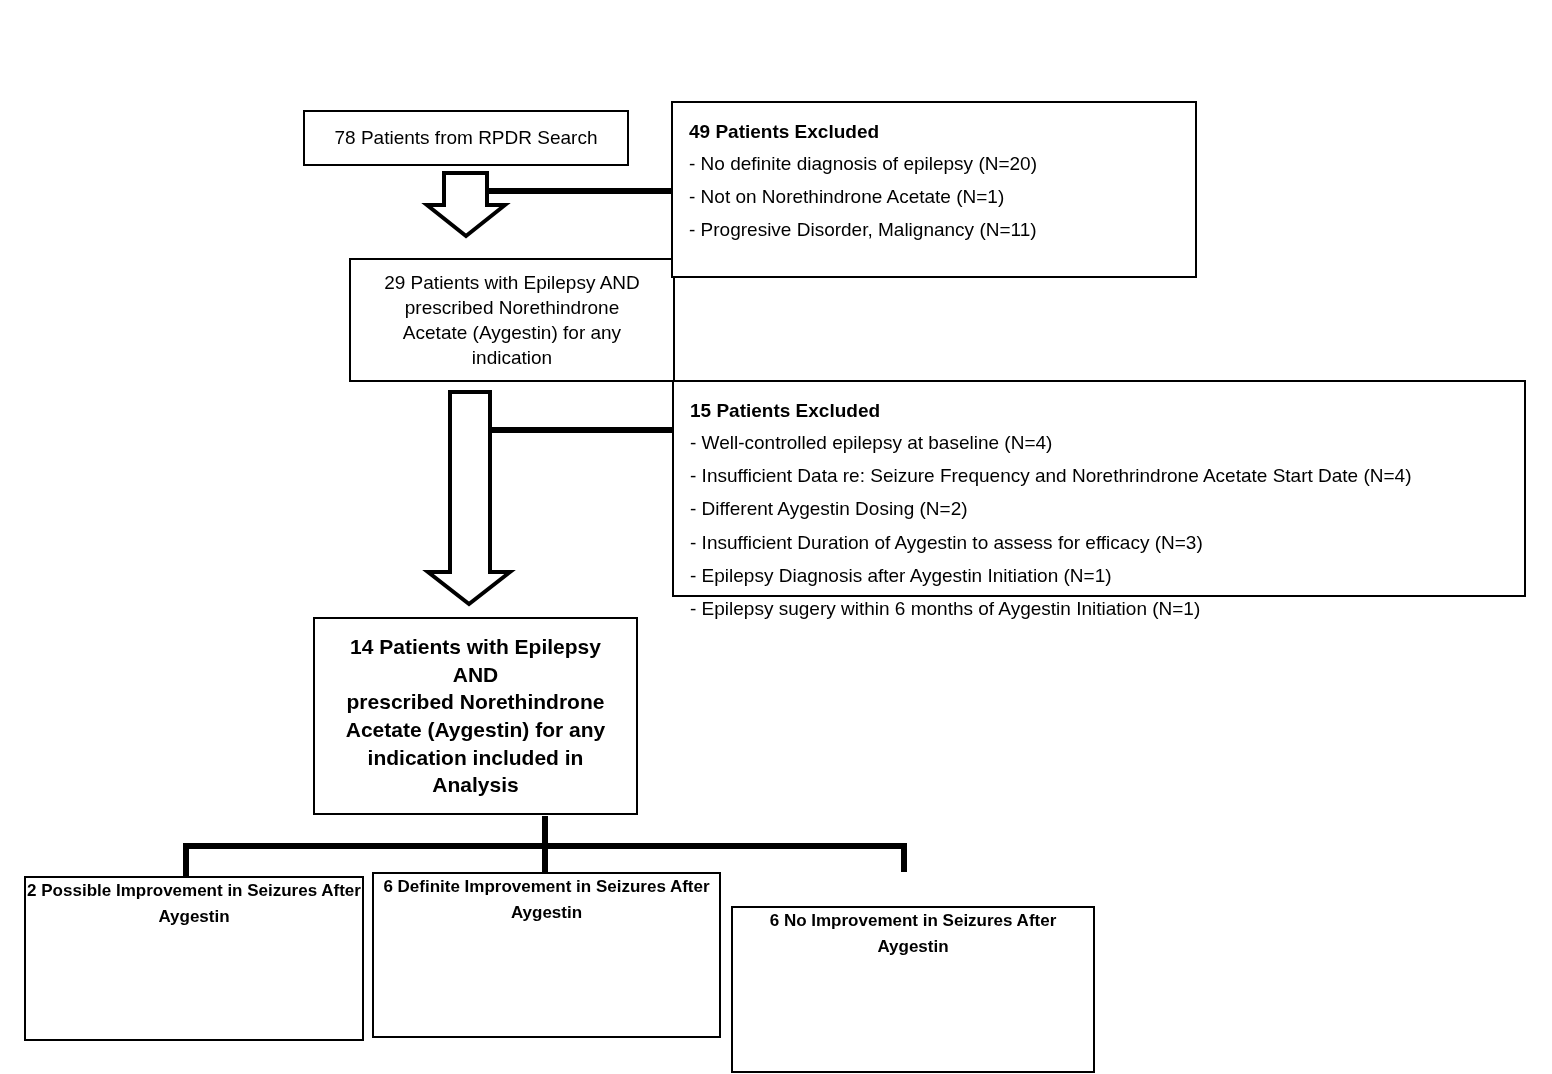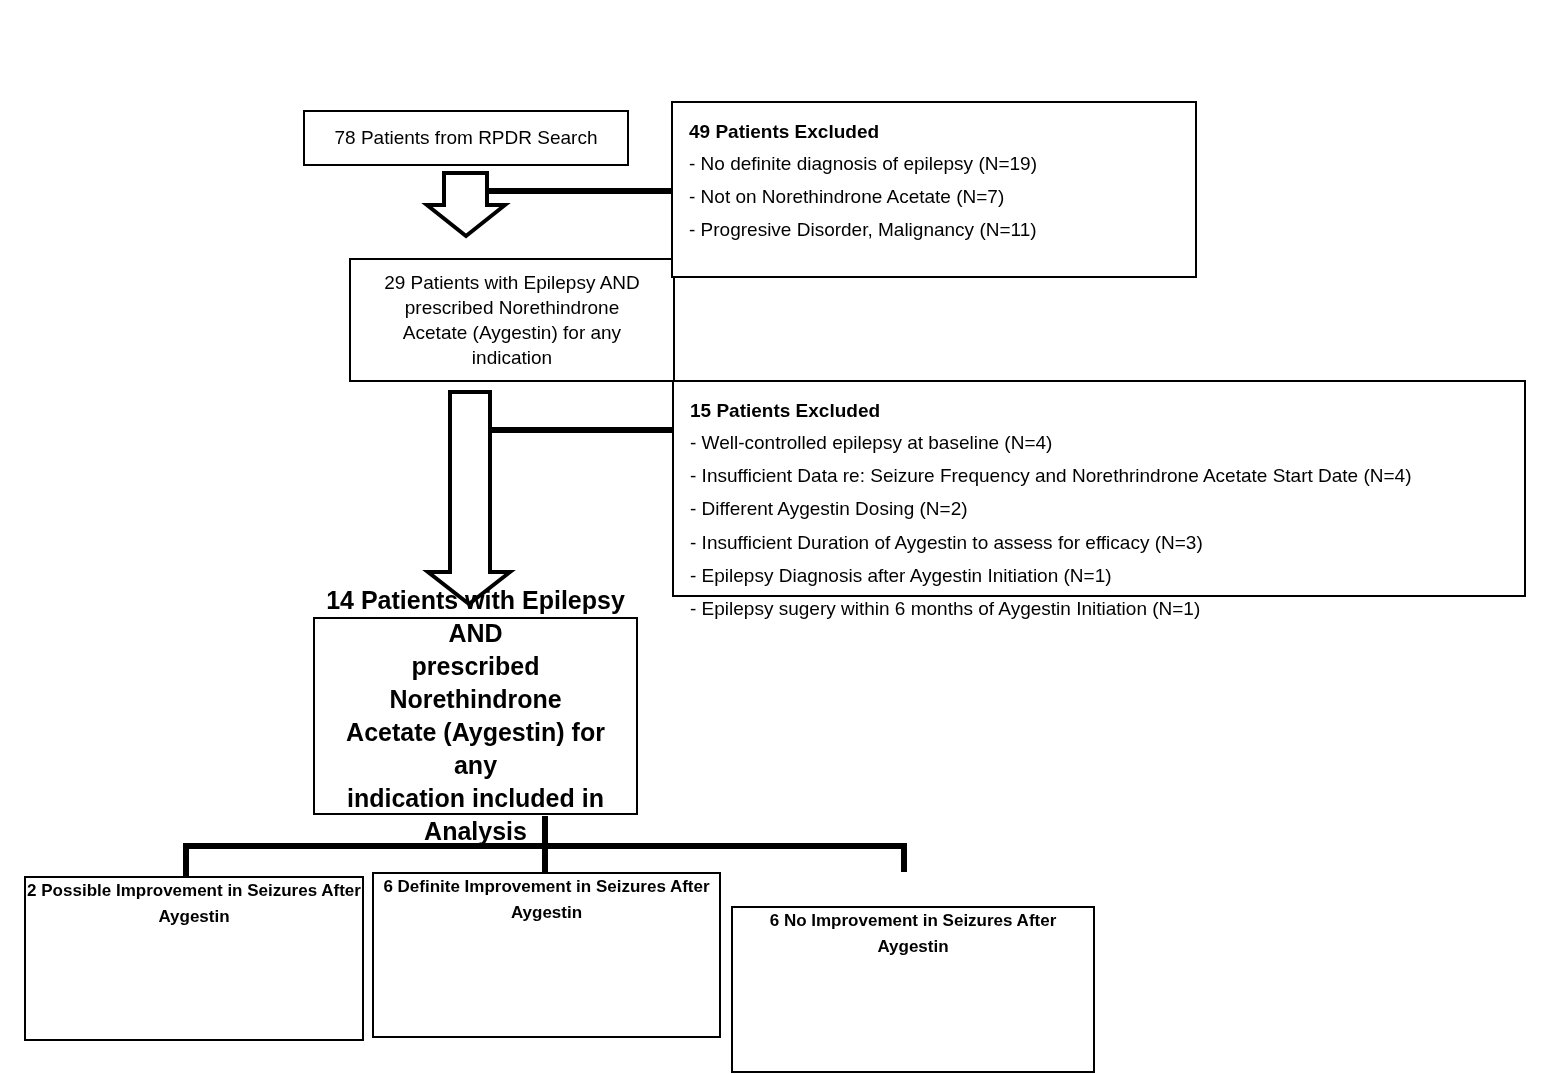--- a/index.html
+++ b/index.html
@@ -57,21 +57,21 @@
   }
   .listbox li {
     font-size: 19px;
     line-height: 1.74;
     white-space: nowrap;
   }
   #node-top { left: 303px; top: 110px; width: 326px; height: 56px; font-size: 19px; }
   #node-mid { left: 303px; top: 258px; width: 326px; height: 124px; font-size: 19px; margin-left: 46px; }
   #node-included {
     left: 313px; top: 617px; width: 325px; height: 198px;
-    font-size: 25px; font-weight: bold;
+    font-size: 21px; font-weight: bold;
   }
   #excl-1 { left: 671px; top: 101px; width: 526px; height: 177px; }
   #excl-2 { left: 672px; top: 380px; width: 854px; height: 217px; }
 
   .outcome {
     position: absolute;
     box-sizing: border-box;
     border: 2px solid #000000;
     background: #ffffff;
     display: flex;
@@ -130,22 +130,22 @@
   <div class="node" id="node-included">
     <span class="txt">14 Patients with Epilepsy AND
 prescribed Norethindrone
 Acetate (Aygestin) for any
 indication included in Analysis</span>
   </div>
 
   <div class="listbox" id="excl-1">
     <span class="hdr">49 Patients Excluded</span>
     <ul>
-      <li>- No definite diagnosis of epilepsy (N=19)</li>
-      <li>- Not on Norethindrone Acetate (N=7)</li>
+      <li>- No definite diagnosis of epilepsy (N=20)</li>
+      <li>- Not on Norethindrone Acetate (N=1)</li>
       <li>- Progresive Disorder, Malignancy (N=11)</li>
     </ul>
   </div>
 
   <div class="listbox" id="excl-2">
     <span class="hdr">15 Patients Excluded</span>
     <ul>
       <li>- Well-controlled epilepsy at baseline (N=4)</li>
       <li>- Insufficient Data re: Seizure Frequency and Norethrindrone Acetate Start Date (N=4)</li>
       <li>- Different Aygestin Dosing (N=2)</li>

